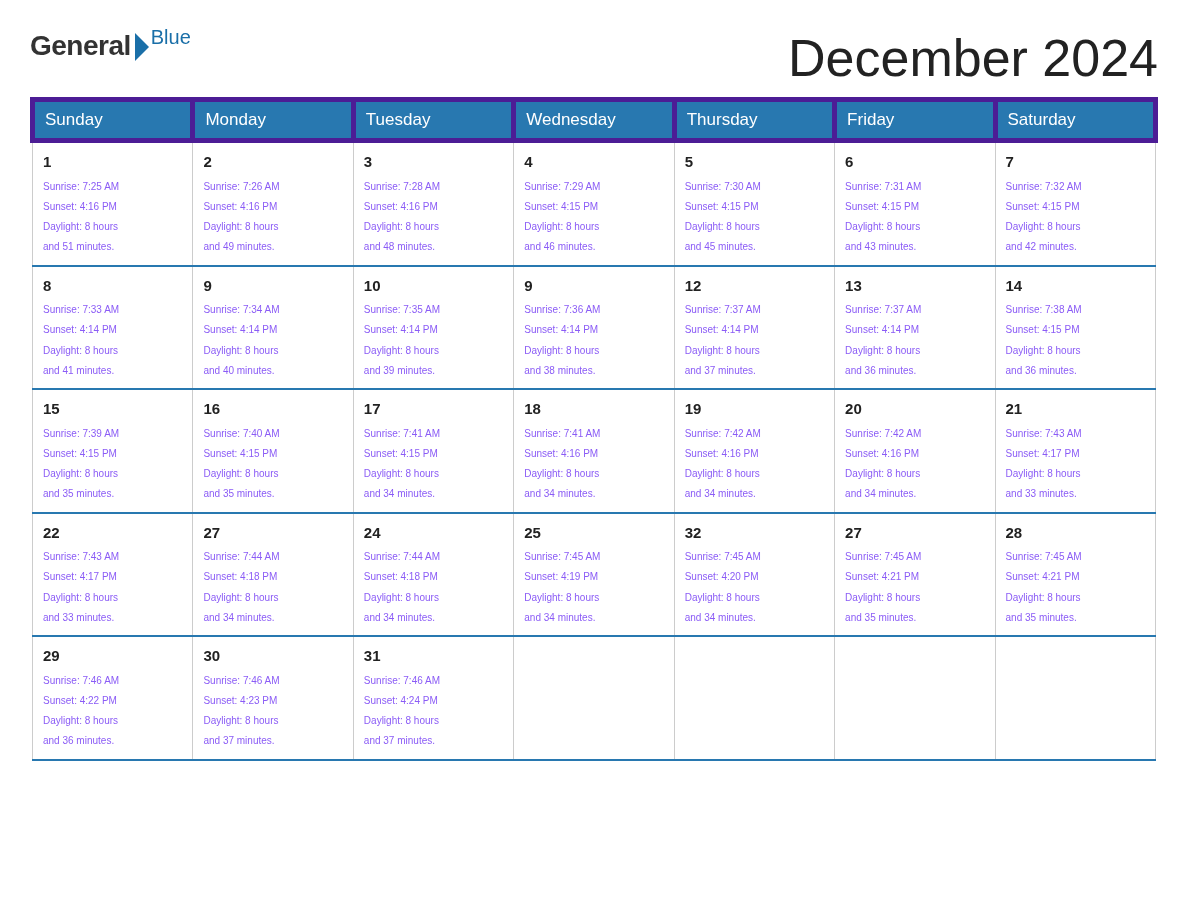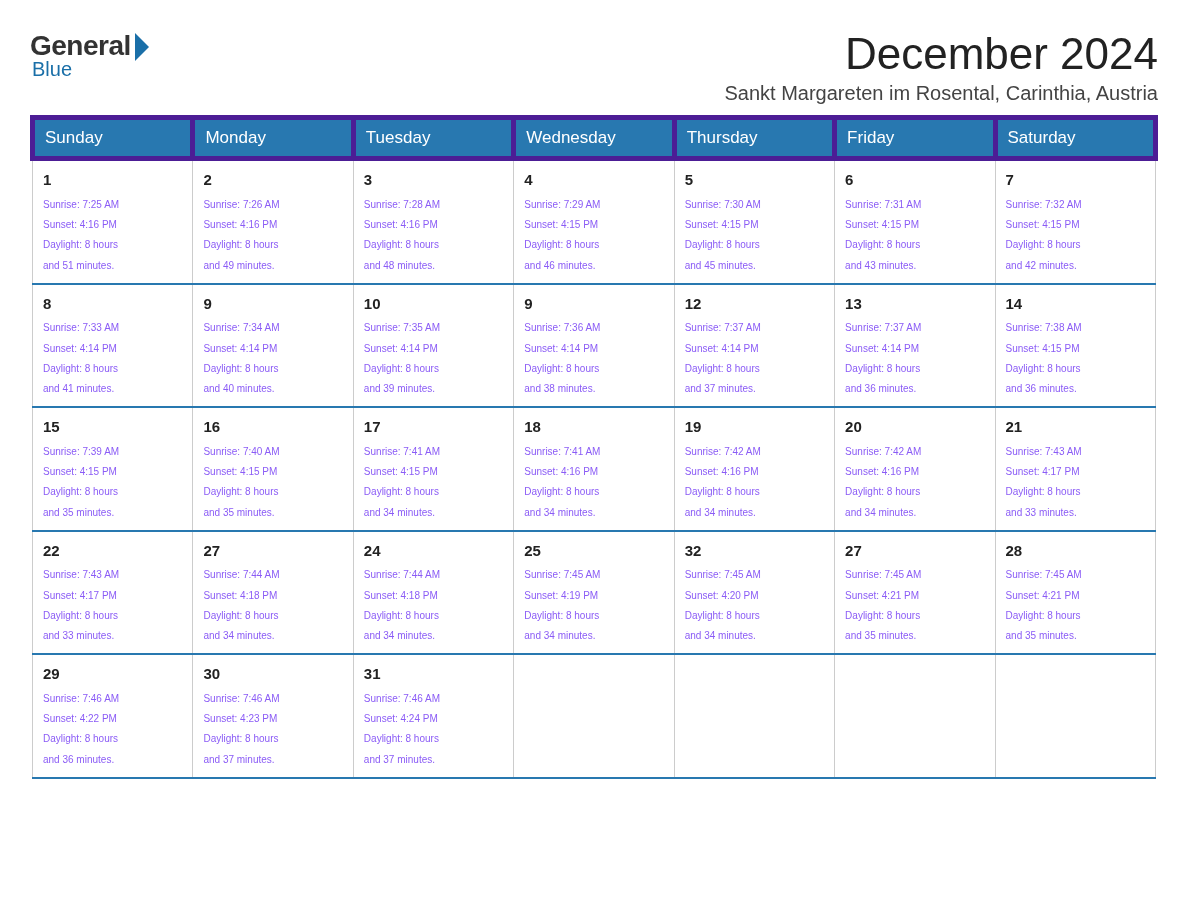--- a/index.html
+++ b/index.html
@@ -11,21 +11,20 @@
       min-height: 918px;
     }
     .header-row {
       display: flex;
       justify-content: space-between;
       align-items: flex-start;
       margin-bottom: 6px;
     }
     .logo {
       display: flex;
-      flex-direction: column;
       align-items: flex-start;
     }
     .logo-top {
       display: flex;
       align-items: center;
     }
     .logo-general {
       font-size: 28px;
       font-weight: bold;
       color: #333;
@@ -44,21 +43,21 @@
       font-size: 20px;
       font-weight: normal;
       color: #1a6fa8;
       margin-top: -4px;
       margin-left: 2px;
     }
     .title-area {
       text-align: right;
     }
     .month-title {
-      font-size: 44px;
+      font-size: 52px;
       font-weight: normal;
       color: #222;
       line-height: 1.1;
     }
     .location-title {
       font-size: 20px;
       color: #444;
       margin-top: 4px;
     }
     .calendar-table {
@@ -109,21 +108,20 @@
 <div class="header-row">
   <div class="logo">
     <div class="logo-top">
       <span class="logo-general">General</span>
       <div class="logo-arrow"></div>
     </div>
     <span class="logo-blue">Blue</span>
   </div>
   <div class="title-area">
     <div class="month-title">December 2024</div>
-    <div class="location-title">Sankt Margareten im Rosental, Carinthia, Austria</div>
   </div>
 </div>
 
 <table class="calendar-table">
   <thead>
     <tr id="weekday-header-row">
     <th>Sunday</th>
         <th>Monday</th>
         <th>Tuesday</th>
         <th>Wednesday</th>

